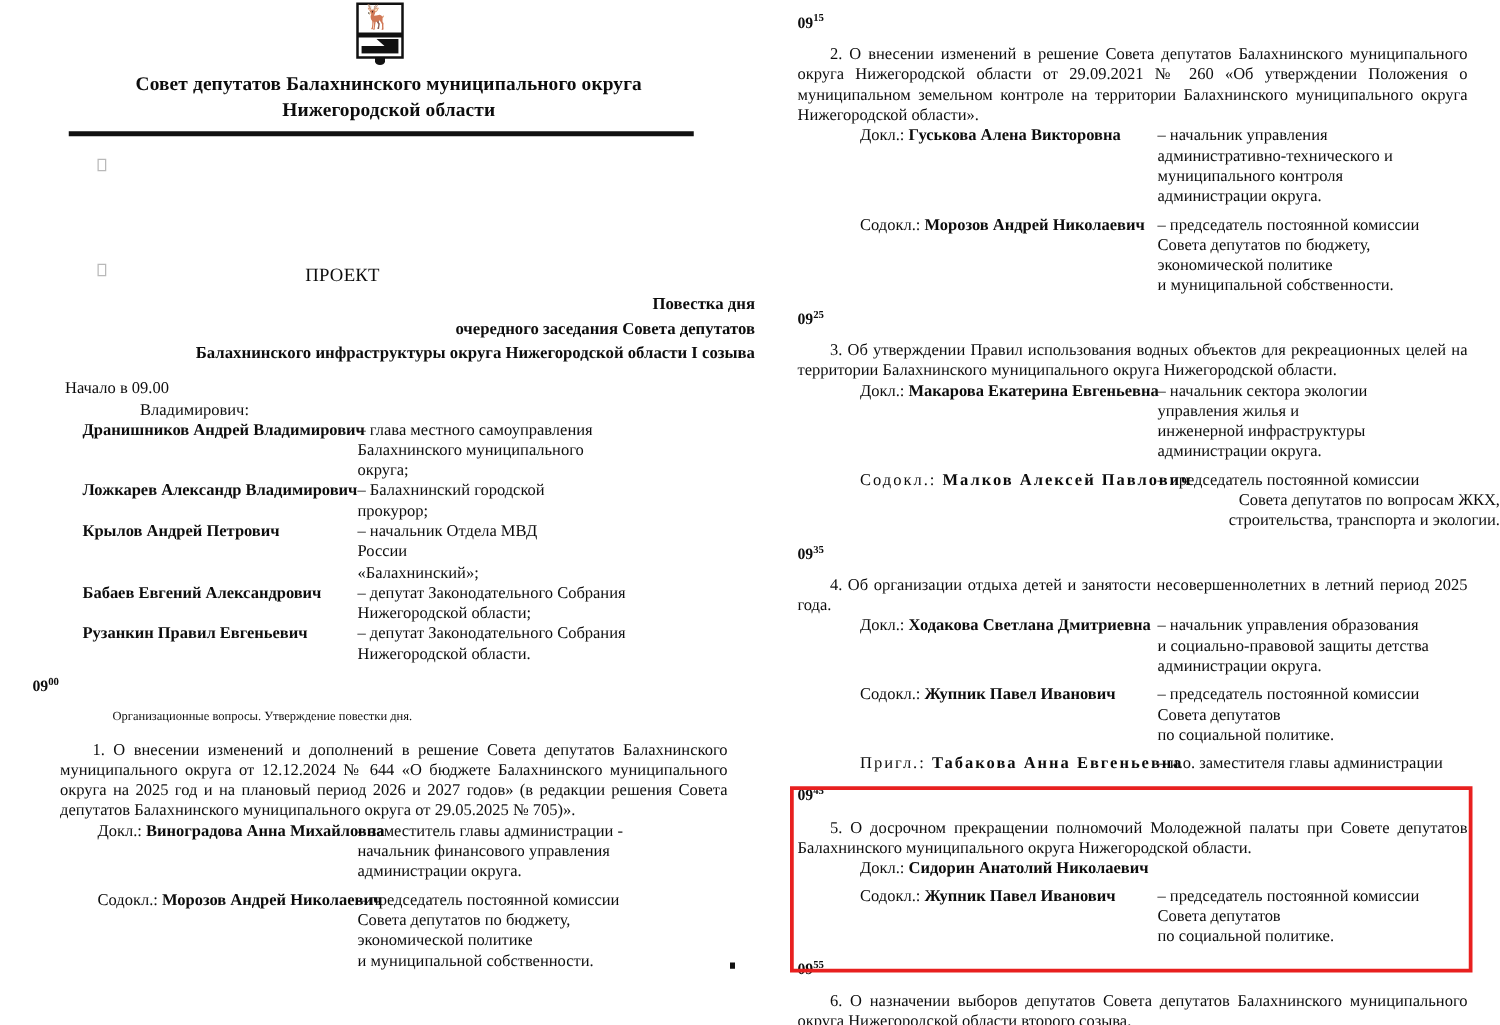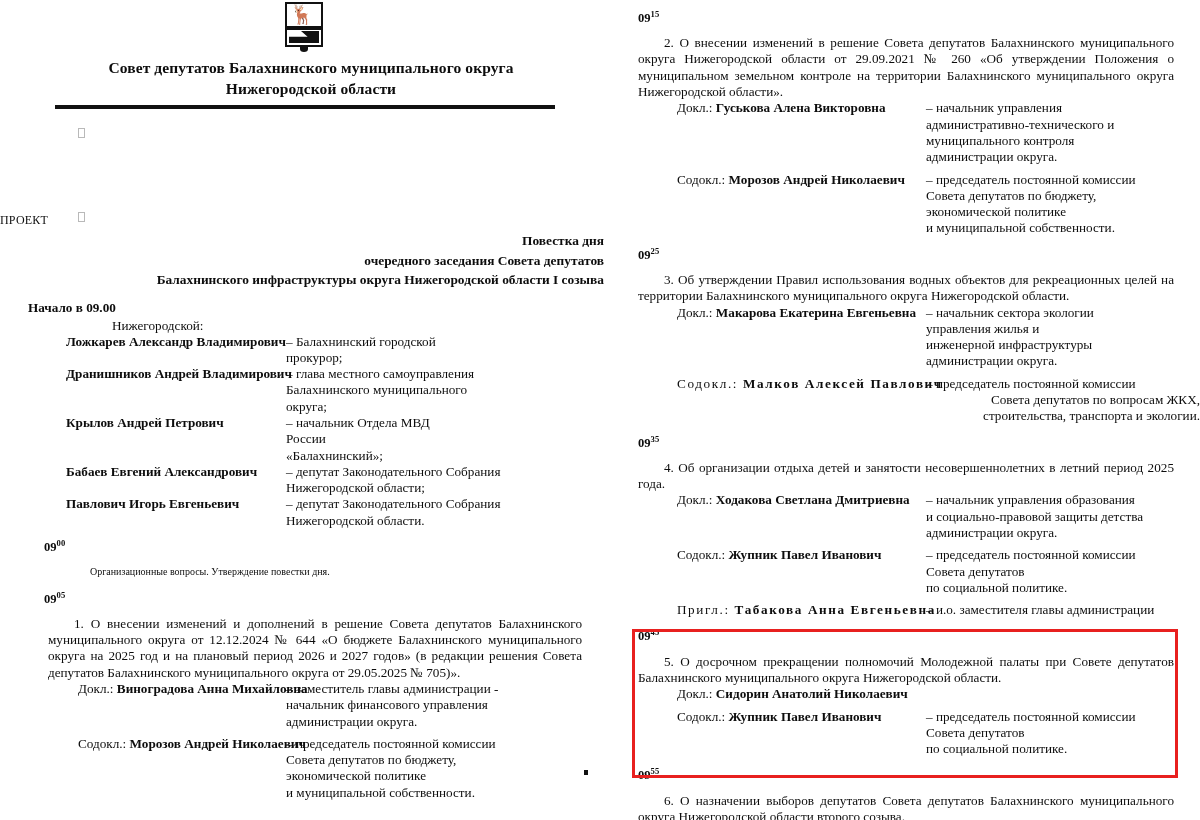--- a/index.html
+++ b/index.html
@@ -97,38 +97,38 @@
     display: inline-block;
     width: 7px;
     height: 10px;
     border: 1px solid #b9b9b9;
     box-sizing: border-box;
     vertical-align: middle;
   }
   .tofu-row { padding-left: 78px; }
 
   .proj {
-    text-align: left;
-    font-size: 12px;
+    text-align: center;
+    font-size: 15px;
     padding-right: 62px;
     letter-spacing: 0.2px;
   }
 
   .agenda-title {
     text-align: right;
     font-weight: bold;
     font-size: 13.4px;
     line-height: 19.5px;
     padding: 3px 6px 0 6px;
   }
 
   .start-line {
-    font-weight: bold;
+    font-weight: normal;
     font-size: 13.2px;
-    padding-left: 28px;
+    padding-left: 52px;
     padding-top: 10px;
   }
   .invited-label {
     font-size: 13.2px;
     padding-left: 112px;
     padding-top: 2px;
   }
 
   .para {
     text-align: justify;
@@ -136,21 +136,21 @@
     padding: 0 28px 0 48px;
     text-indent: 26px;
     font-size: 13.2px;
     line-height: 16.3px;
   }
   .col-right .para { padding: 0 26px 0 10px; }
 
   .time {
     font-weight: bold;
     font-size: 12.6px;
-    padding-left: 44px;
+    padding-left: 26px;
     padding-top: 9px;
   }
   .col-right .time { padding-left: 10px; }
   .time sup { font-size: 8.6px; vertical-align: super; }
 
   .plain {
     font-size: 10px;
     line-height: 16.3px;
     padding-left: 90px;
   }
@@ -174,21 +174,21 @@
   }
 
   
   .col-left .prow { padding-left: 0; }
   .col-left .plist-invited .who { left: 66px; }
   .col-left .plist-invited .what { margin-left: 286px; }
   .col-left .plist-speakers .who { left: 78px; }
   .col-left .plist-speakers .what { margin-left: 286px; }
 
   
-  .col-right .plist-speakers .who { left: 49px; }
+  .col-right .plist-speakers .who { left: 60px; }
   .col-right .plist-speakers .what { margin-left: 298px; }
 
   .spacer-xs { height: 6px; }
 
   
   .prow.wide .who { letter-spacing: 1.6px; }
 
   
   .redbox {
     position: absolute;
@@ -242,59 +242,58 @@
 
     <div class="proj" style="margin-top:-12px">ПРОЕКТ</div>
 
     <div class="agenda-title">
       <div>Повестка дня</div>
       <div>очередного заседания Совета депутатов</div>
       <div>Балахнинского инфраструктуры округа Нижегородской области I созыва</div>
     </div>
 
     <div class="start-line">Начало в 09.00</div>
-    <div class="invited-label">Нижегородской:</div>
+    <div class="invited-label">Владимирович:</div>
 
     <div class="plist-invited" id="invited-list">
-        <div class="prow">
-          <span class="who"><b>Ложкарев Александр Владимирович</b></span>
-          <span class="what">– Балахнинский городской
-прокурор;</span>
-        </div>
         <div class="prow">
           <span class="who"><b>Дранишников Андрей Владимирович</b></span>
           <span class="what">– глава местного самоуправления
 Балахнинского муниципального
 округа;</span>
         </div>
         <div class="prow">
+          <span class="who"><b>Ложкарев Александр Владимирович</b></span>
+          <span class="what">– Балахнинский городской
+прокурор;</span>
+        </div>
+        <div class="prow">
           <span class="who"><b>Крылов Андрей Петрович</b></span>
           <span class="what">– начальник Отдела МВД
 России
 «Балахнинский»;</span>
         </div>
         <div class="prow">
           <span class="who"><b>Бабаев Евгений Александрович</b></span>
           <span class="what">– депутат Законодательного Собрания
 Нижегородской области;</span>
         </div>
         <div class="prow">
-          <span class="who"><b>Павлович Игорь Евгеньевич</b></span>
+          <span class="who"><b>Рузанкин Правил Евгеньевич</b></span>
           <span class="what">– депутат Законодательного Собрания
 Нижегородской области.</span>
         </div>
       </div>
 
     <div id="left-items">
         <div>
           <div class="time"><span>09</span><sup>00</sup></div>
           <div class="plain" style="padding-top: 9px;">Организационные вопросы. Утверждение повестки дня.</div>
         </div>
         <div>
-          <div class="time"><span>09</span><sup>05</sup></div>
           <div class="para" style="padding-top: 9px;">1. О внесении изменений и дополнений в решение Совета депутатов Балахнинского муниципального округа от 12.12.2024 № 644 «О бюджете Балахнинского муниципального округа на 2025 год и на плановый период 2026 и 2027 годов» (в редакции решения Совета депутатов Балахнинского муниципального округа от 29.05.2025 № 705)».</div>
           <div class="plist-speakers">
             <div class="prow">
               <span class="who"><span>Докл.: </span><b>Виноградова Анна Михайловна</b></span>
               <span class="what">– заместитель главы администрации -
 начальник финансового управления
 администрации округа.</span>
             </div>
             <div class="spacer-xs"></div>
             <div class="prow">

